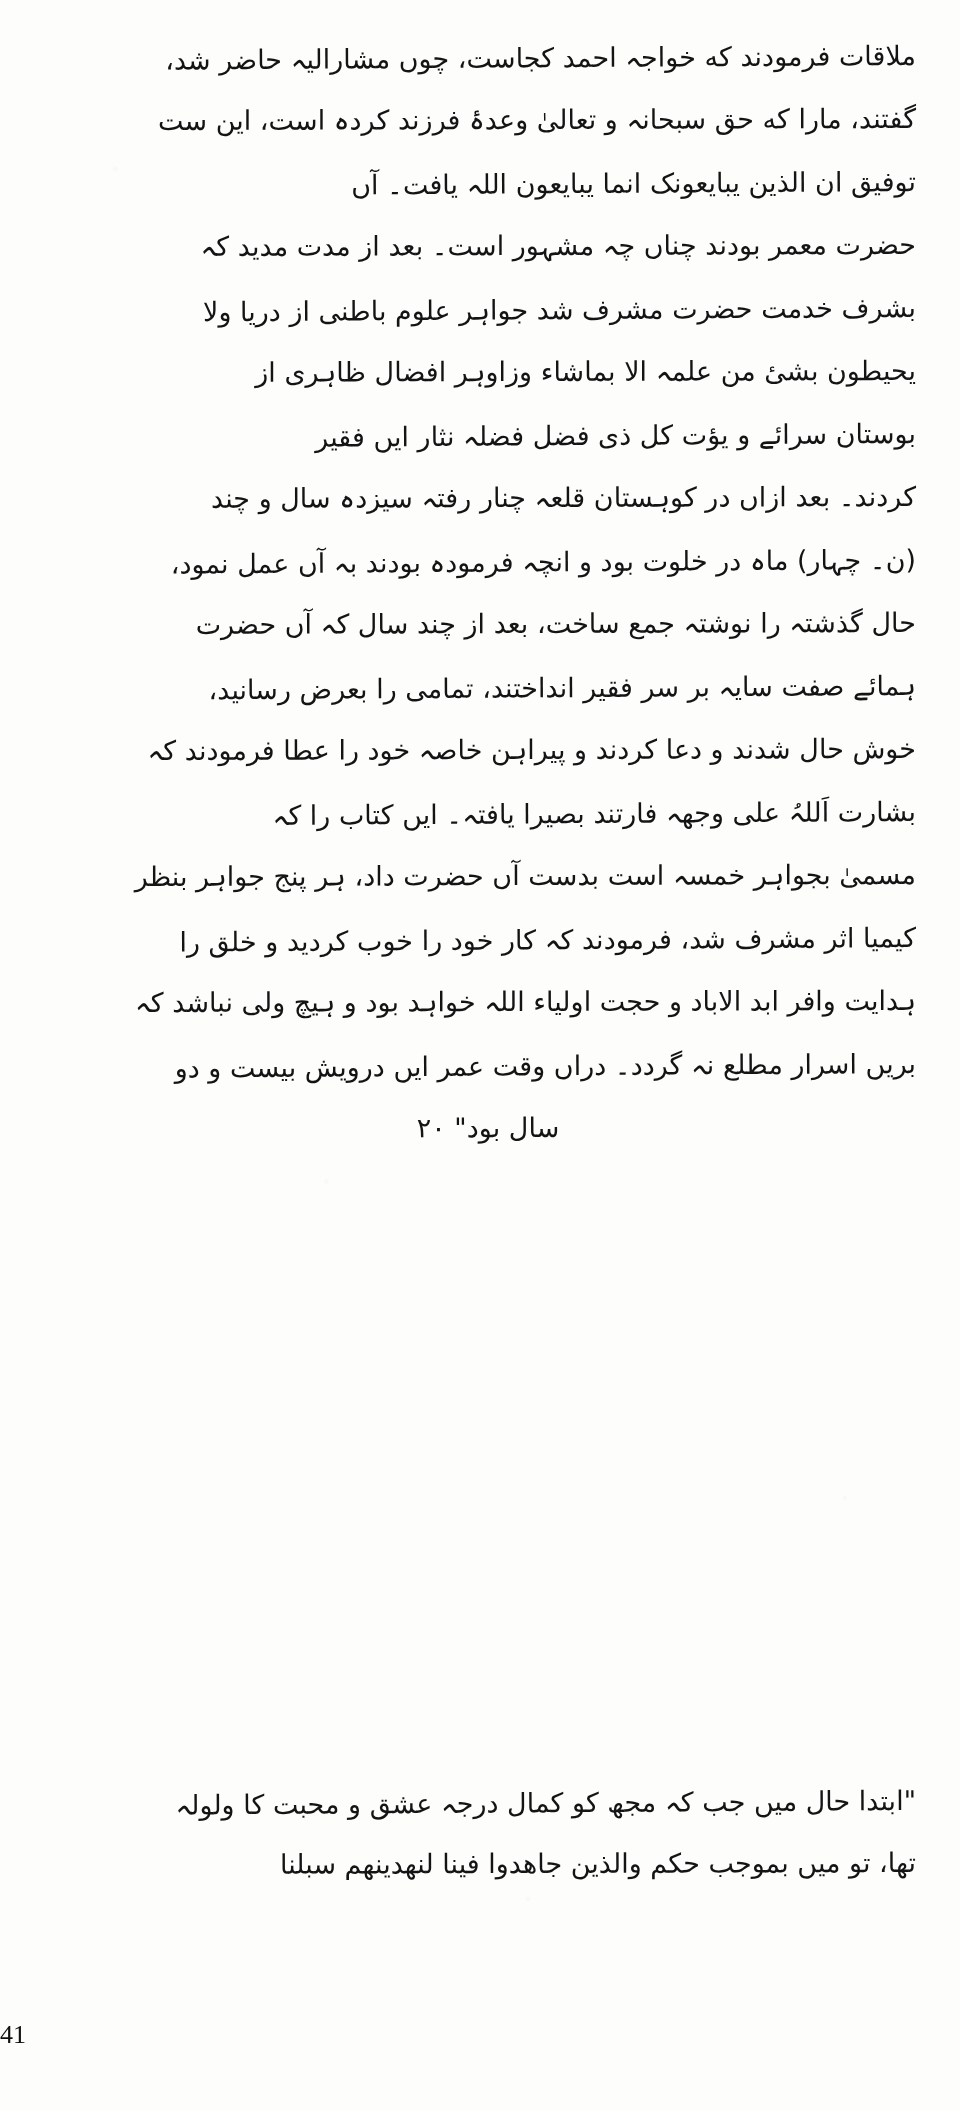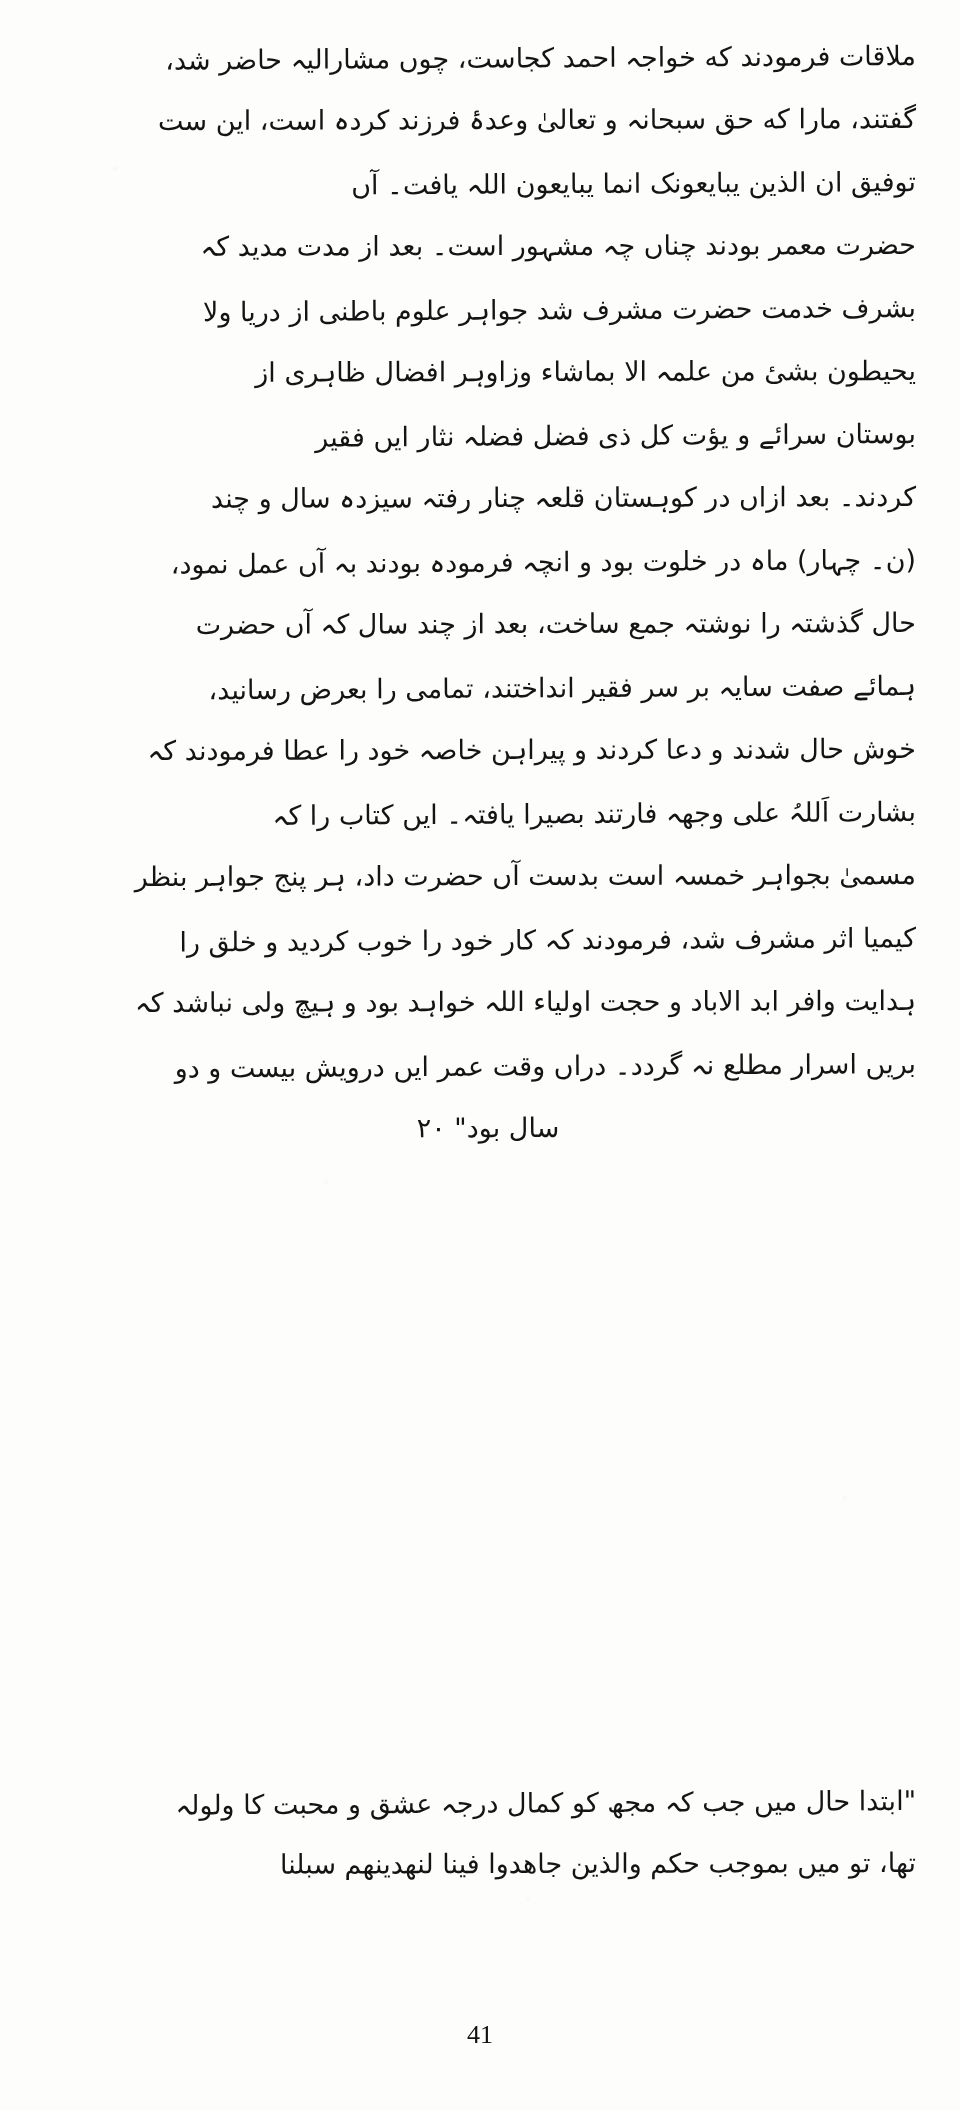--- a/index.html
+++ b/index.html
@@ -60,21 +60,20 @@
 
   .line.center { text-align: center; }
 
   #second-block .line { line-height: 62px; }
 
   .page-number {
     position: absolute;
     left: 0;
     right: 0;
     top: 2020px;
-    text-align: center;
     font-family: "Liberation Serif", serif;
     font-size: 26px;
     color: #111111;
     direction: ltr;
   }
 </style>
 </head>
 <body>
 
 <div class="page">

